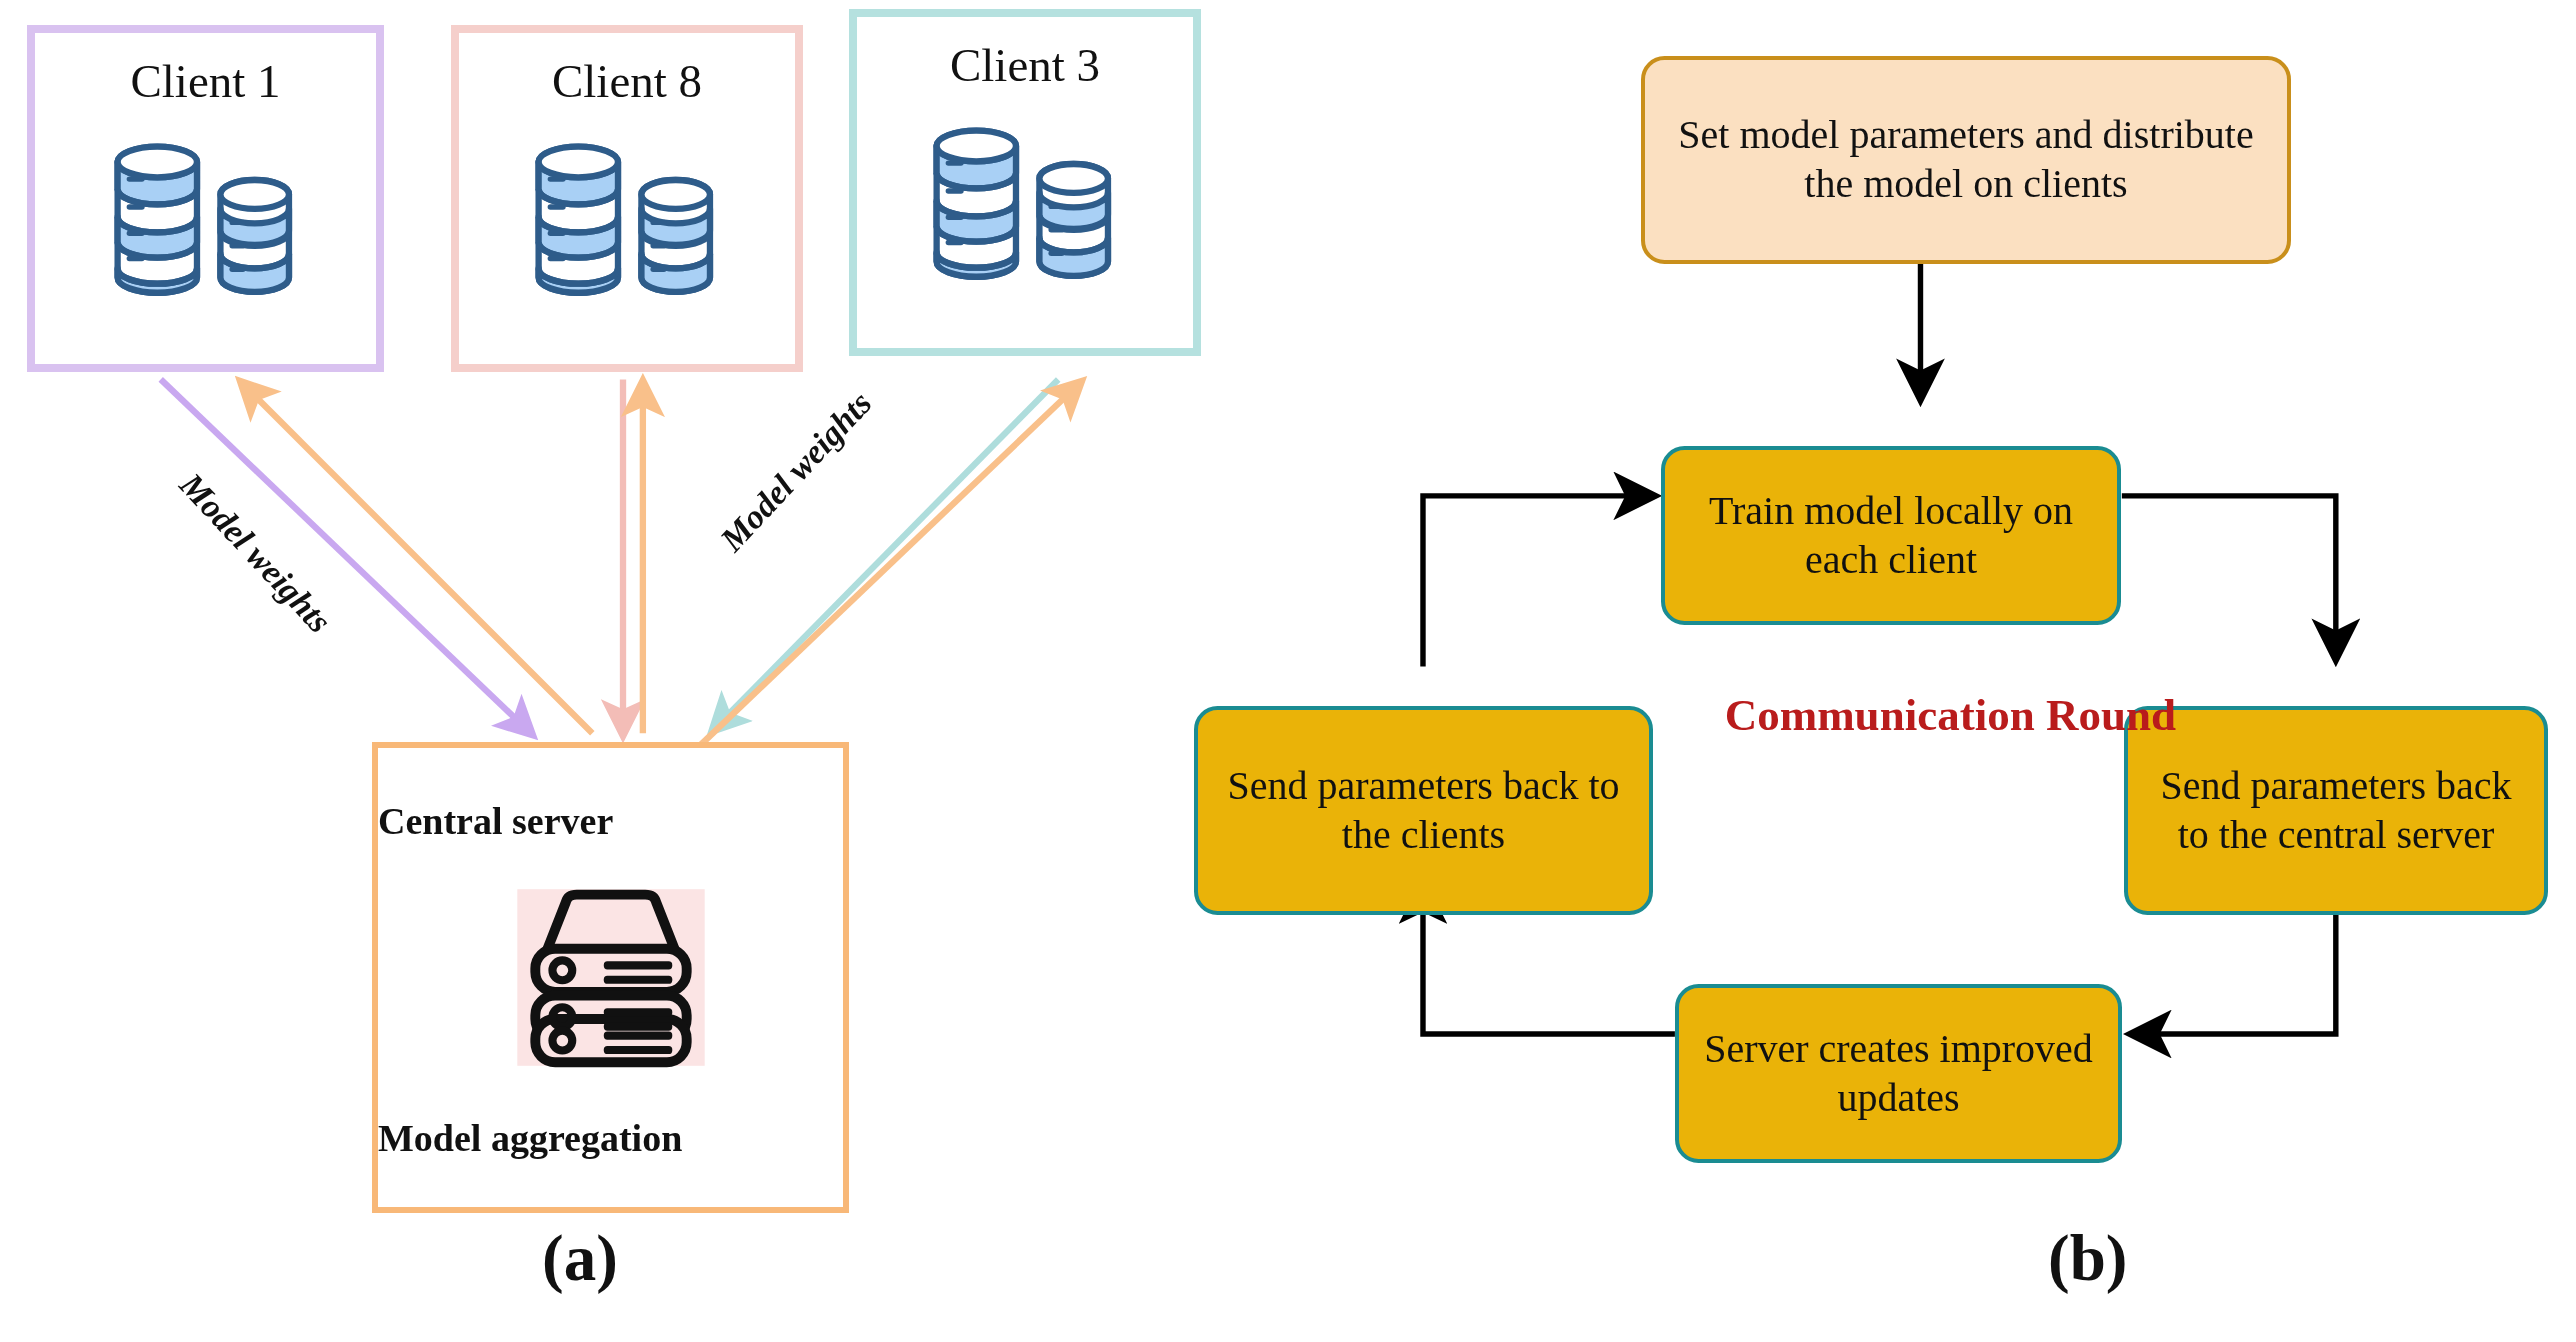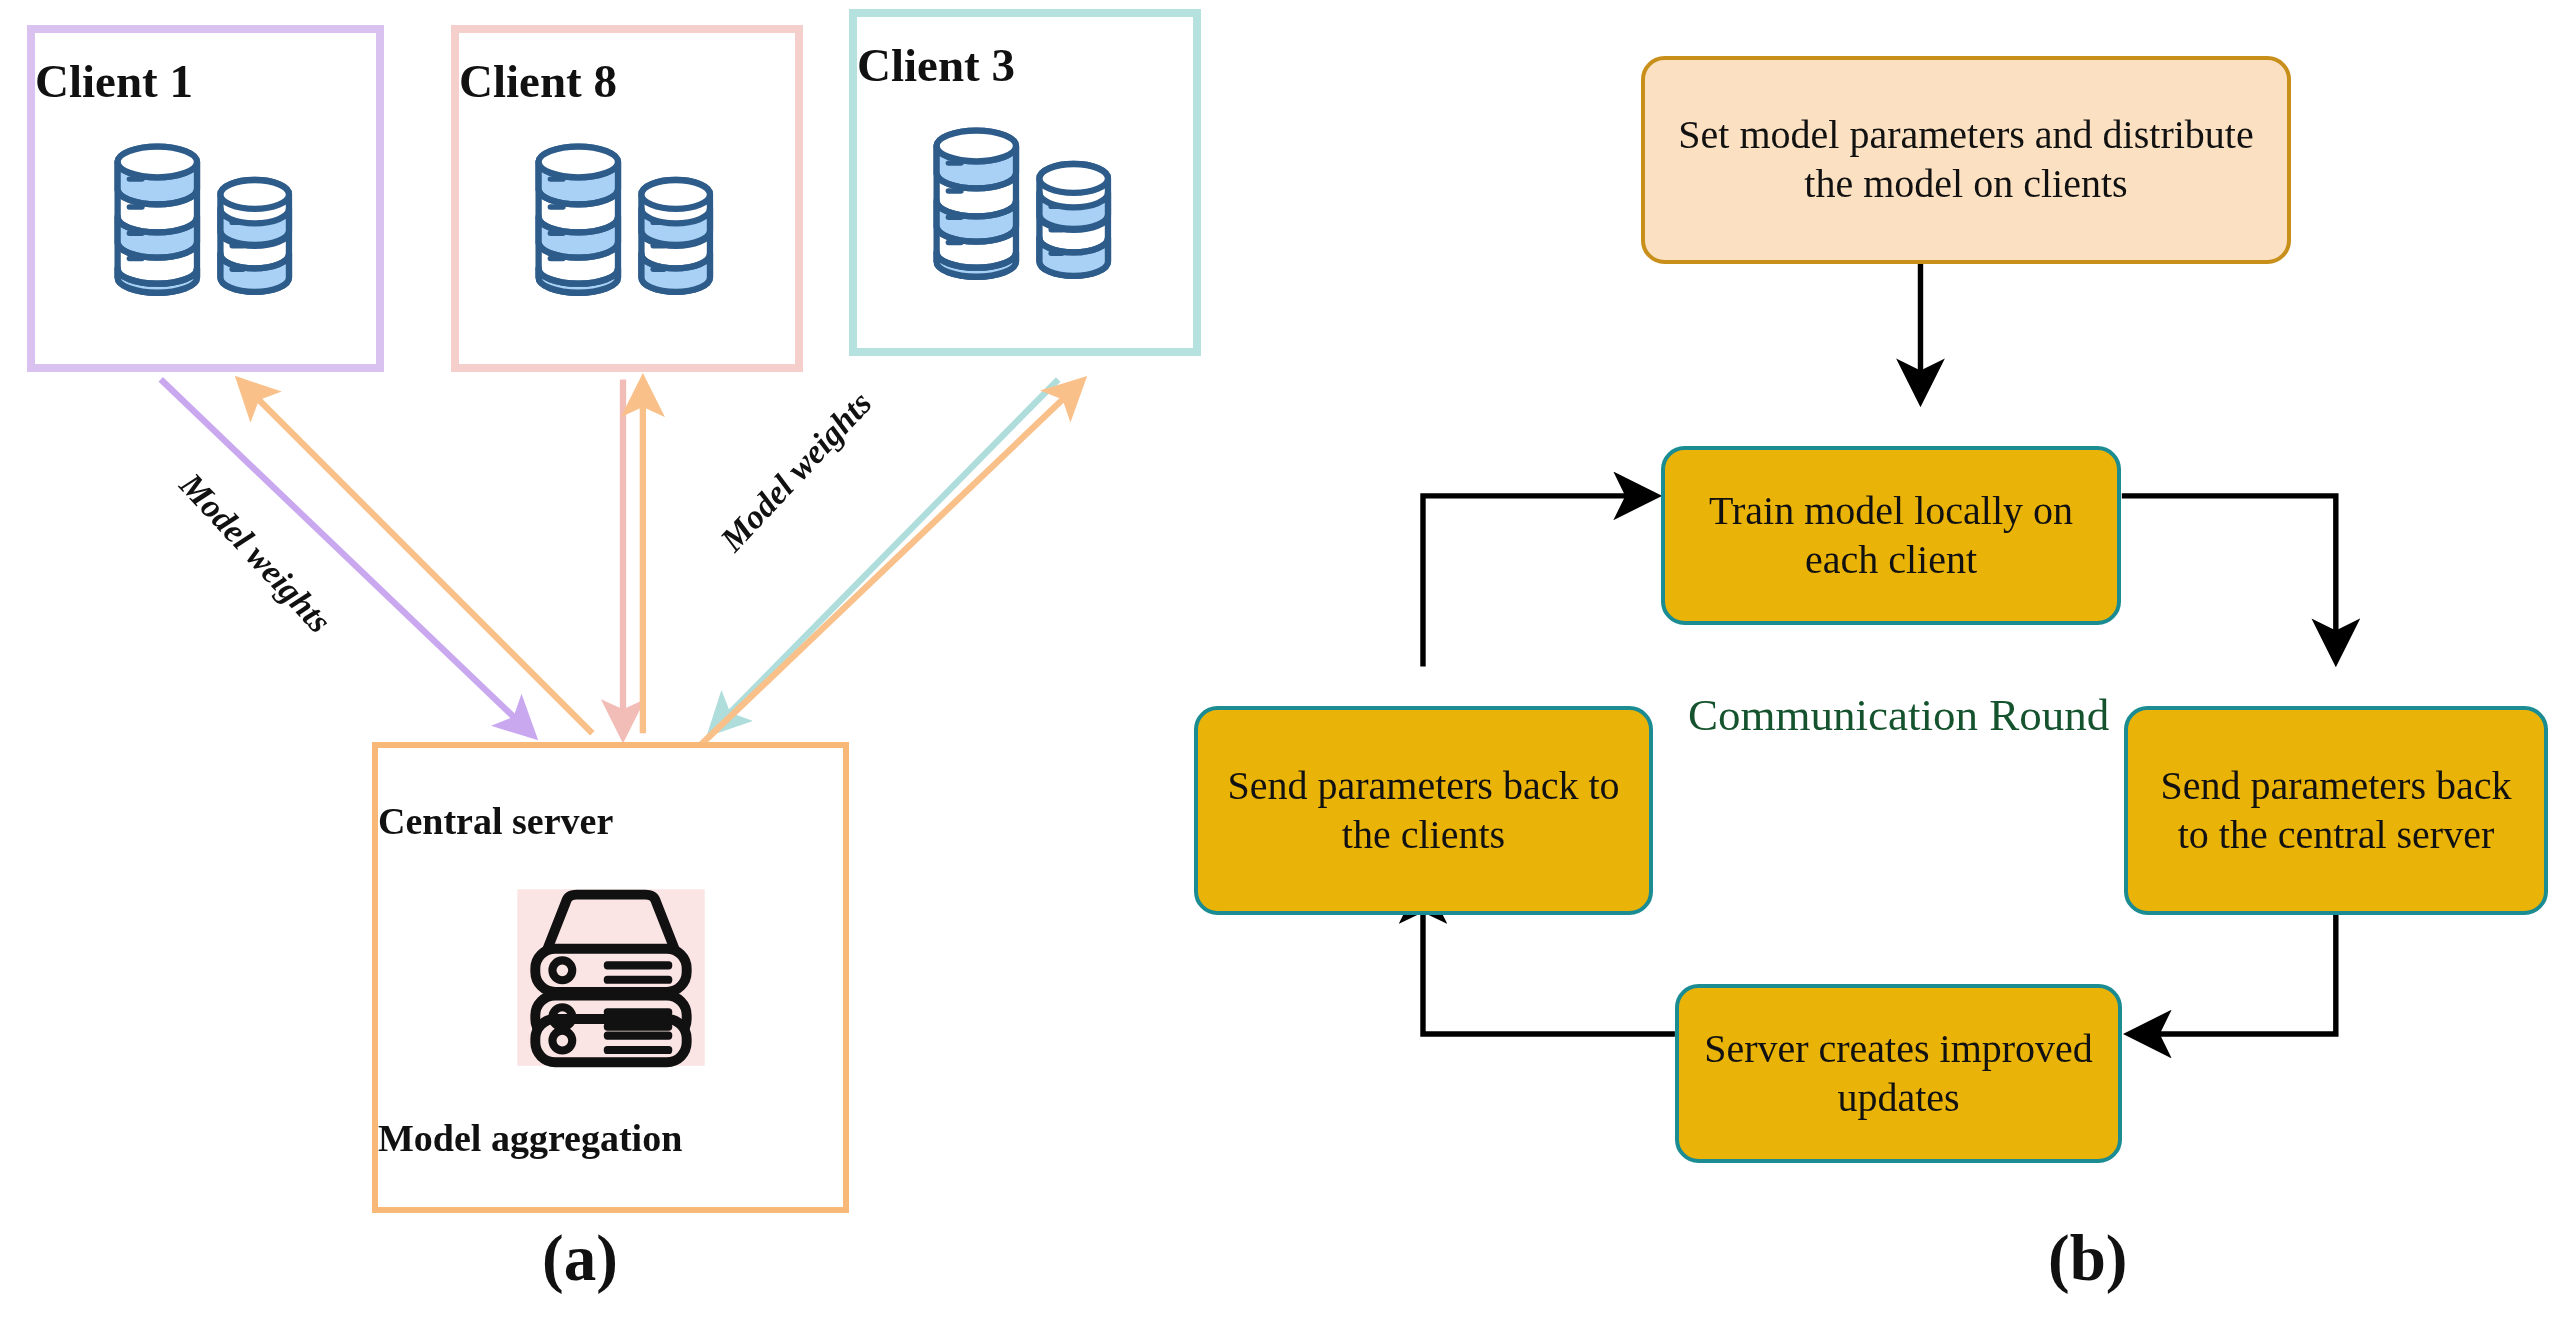--- a/index.html
+++ b/index.html
@@ -26,25 +26,25 @@
     box-sizing: border-box;
     background: #ffffff;
     border-style: solid;
     border-width: 8.1px;
   }
   .client-title {
     position: absolute;
     left: 0;
     right: 0;
     top: 23.5px;
+    text-align: center;
     font-size: 47px;
     line-height: 1.05;
     color: #111111;
     white-space: nowrap;
-    font-weight: bold;
   }
   .db-wrap {
     position: absolute;
     left: 0;
     right: 0;
     top: 107px;
     display: flex;
     justify-content: center;
   }
 
@@ -122,25 +122,25 @@
   .node-teal {
     background: #eab308;
     border: 4.5px solid #1A8C92;
     margin-top: 40px;
   }
   #comm-round-label {
     position: absolute;
     left: 1688px;
     top: 688px;
     width: 488px;
-    text-align: left;
-    font-weight: normal;
+    text-align: right;
+    font-weight: bold;
     font-size: 45px;
     line-height: 1.2;
-    color: #14532d;
+    color: #b91c1c;
   }
 
   
   .caption {
     position: absolute;
     font-weight: bold;
     font-size: 65px;
     color: #111111;
   }
   #caption-a { left: 542px; top: 1221px; }

